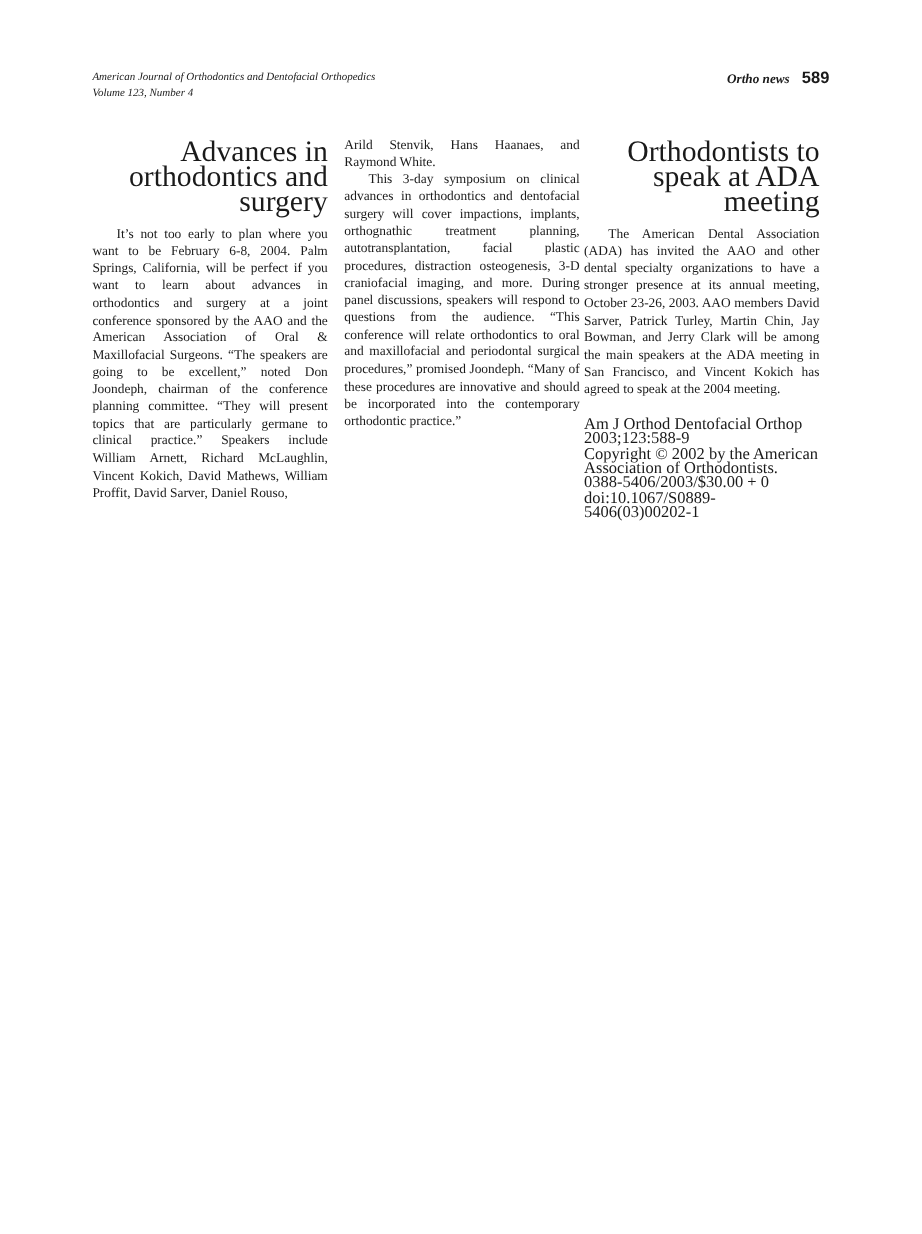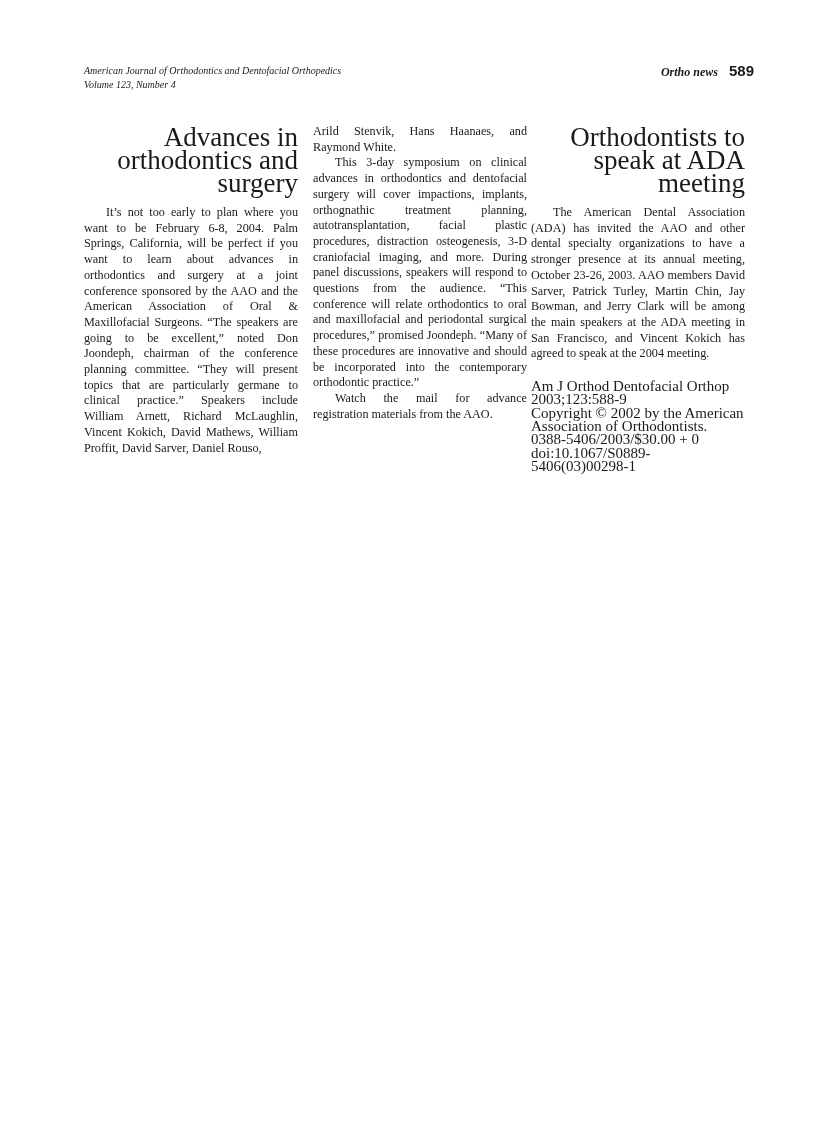--- a/index.html
+++ b/index.html
@@ -32,25 +32,24 @@
 </div>
 
 <div class="col col1">
   <h2>Advances in orthodontics and surgery</h2>
   <p>It’s not too early to plan where you want to be February 6-8, 2004. Palm Springs, California, will be perfect if you want to learn about advances in orthodontics and surgery at a joint conference sponsored by the AAO and the American Association of Oral &amp; Maxillofacial Surgeons. “The speakers are going to be excellent,” noted Don Joondeph, chairman of the conference planning committee. “They will present topics that are particularly germane to clinical practice.” Speakers include William Arnett, Richard McLaughlin, Vincent Kokich, David Mathews, William Proffit, David Sarver, Daniel Rouso,</p>
 </div>
 
 <div class="col col2">
   <p class="noindent">Arild Stenvik, Hans Haanaes, and Raymond White.</p>
   <p>This 3-day symposium on clinical advances in orthodontics and dentofacial surgery will cover impactions, implants, orthognathic treatment planning, autotransplantation, facial plastic procedures, distraction osteogenesis, 3-D craniofacial imaging, and more. During panel discussions, speakers will respond to questions from the audience. “This conference will relate orthodontics to oral and maxillofacial and periodontal surgical procedures,” promised Joondeph. “Many of these procedures are innovative and should be incorporated into the contemporary orthodontic practice.”</p>
-  <p>Watch the mail for advance registration materials from the AAO.</p>
 </div>
 
 <div class="col col3">
   <h2>Orthodontists to speak at ADA meeting</h2>
   <p>The American Dental Association (ADA) has invited the AAO and other dental specialty organizations to have a stronger presence at its annual meeting, October 23-26, 2003. AAO members David Sarver, Patrick Turley, Martin Chin, Jay Bowman, and Jerry Clark will be among the main speakers at the ADA meeting in San Francisco, and Vincent Kokich has agreed to speak at the 2004 meeting.</p>
   <div class="citation">
     <div>Am J Orthod Dentofacial Orthop 2003;123:588-9</div>
     <div>Copyright © 2002 by the American Association of Orthodontists.</div>
     <div>0388-5406/2003/$30.00 + 0</div>
-    <div>doi:10.1067/S0889-5406(03)00298-1</div>
+    <div>doi:10.1067/S0889-5406(03)00202-1</div>
   </div>
 </div>
 
 </body></html>

